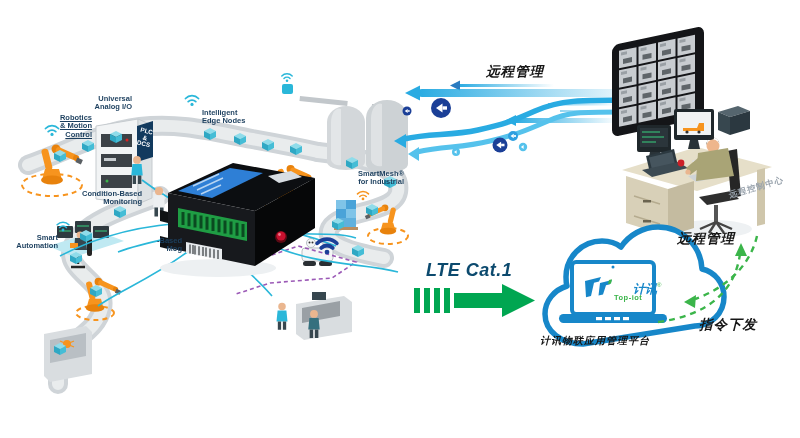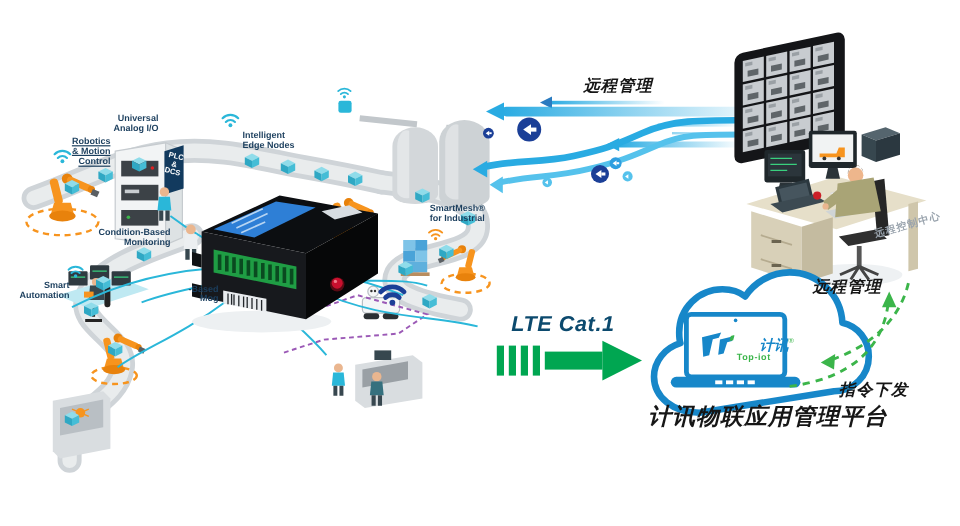--- a/index.html
+++ b/index.html
@@ -10,21 +10,21 @@
   .lbl{color:#1c3f5e;font-weight:bold;font-size:7.5px;line-height:1.12;text-align:right;}
   .lbl.left{text-align:left;}
   .cn{color:#161616;font-weight:bold;font-size:13.5px;letter-spacing:1px;font-style:italic;}
   .plc-tag{color:#fff;font-weight:bold;font-size:6.3px;line-height:1.05;text-align:center;
            transform:rotate(14deg);}
   .ctr-center{color:#99a3ad;font-weight:bold;font-size:8.5px;letter-spacing:1px;
               transform:rotate(-16deg);}
   .brand-cn{color:#1787c9;font-weight:bold;font-style:italic;font-size:12px;margin-left:20px;}
   .brand-reg{color:#3bb54a;font-size:6px;vertical-align:super;font-style:normal;}
   .brand-en{color:#3bb54a;font-weight:bold;font-size:7.5px;letter-spacing:.5px;}
-  .platform{font-size:19px;text-align:center;}
+  .platform{font-size:10px;text-align:center;}
   .lte{font-size:18px;letter-spacing:.5px;color:#0c4a6e;font-weight:bold;}
 </style>
 </head>
 <body>
 
 <div class="stage">
 
 <svg width="800" height="438" viewBox="0 0 800 438">
   <defs>
     <linearGradient id="fadeL" x1="0" y1="0" x2="1" y2="0">

